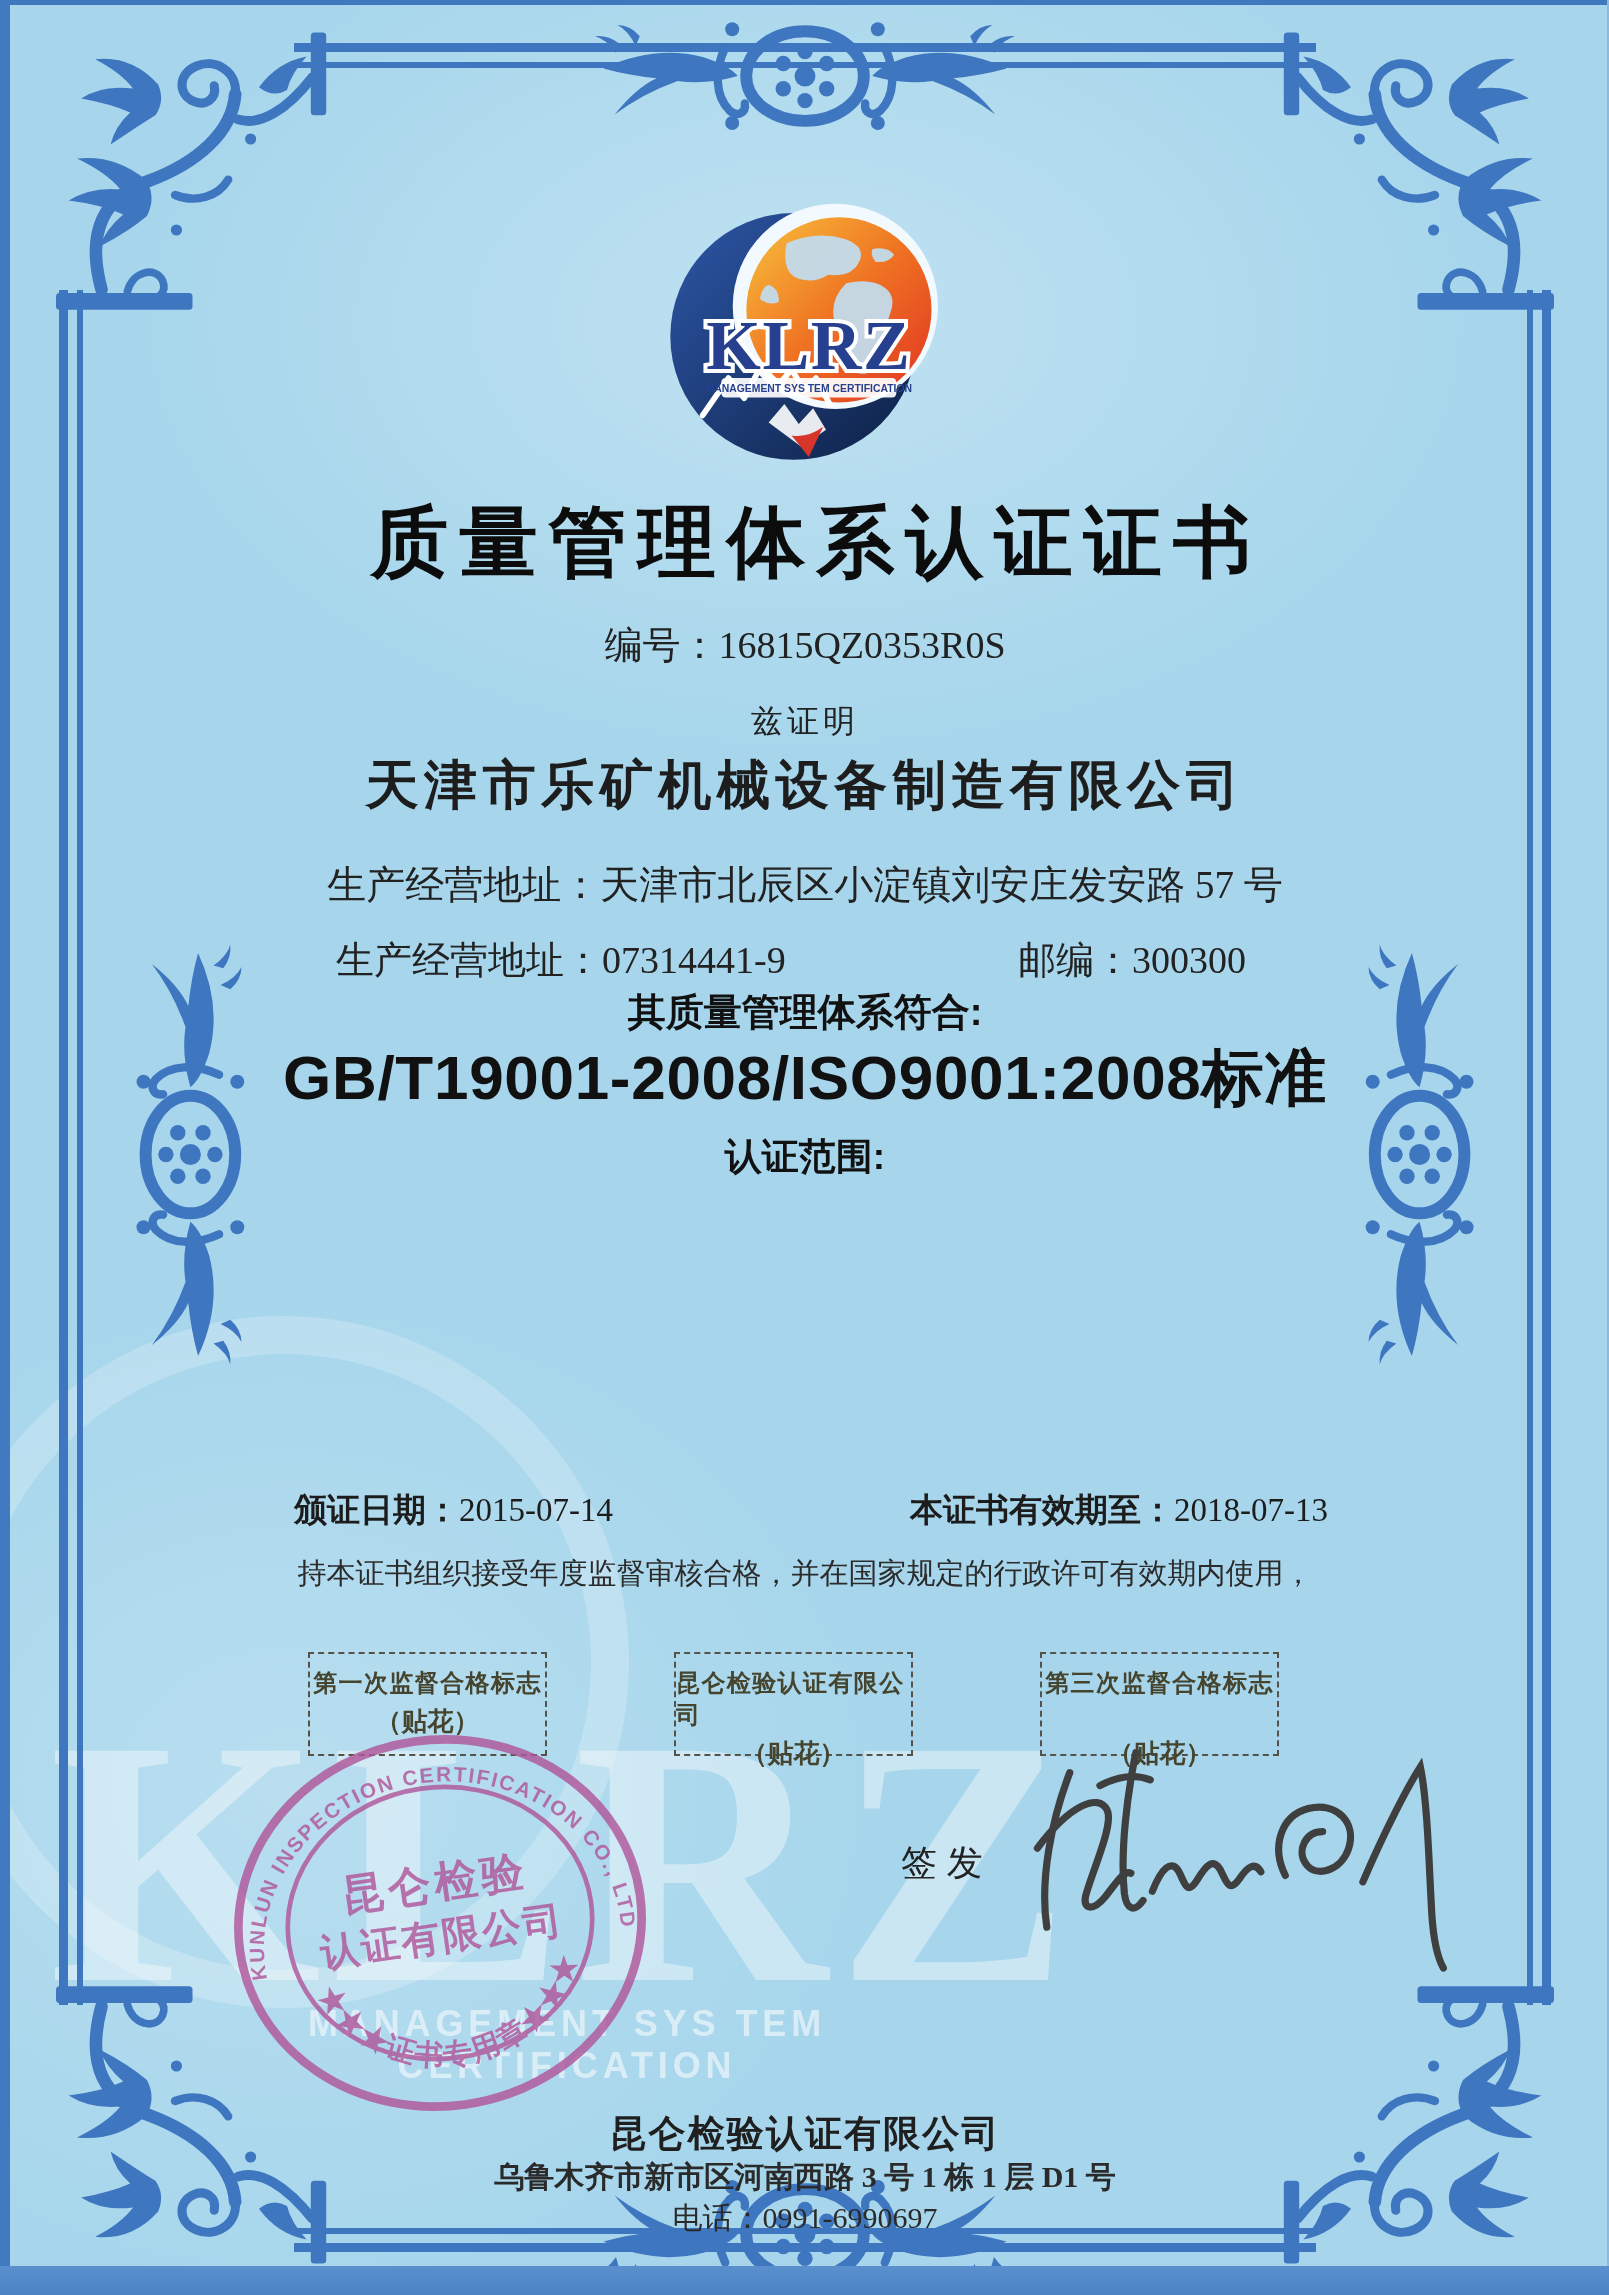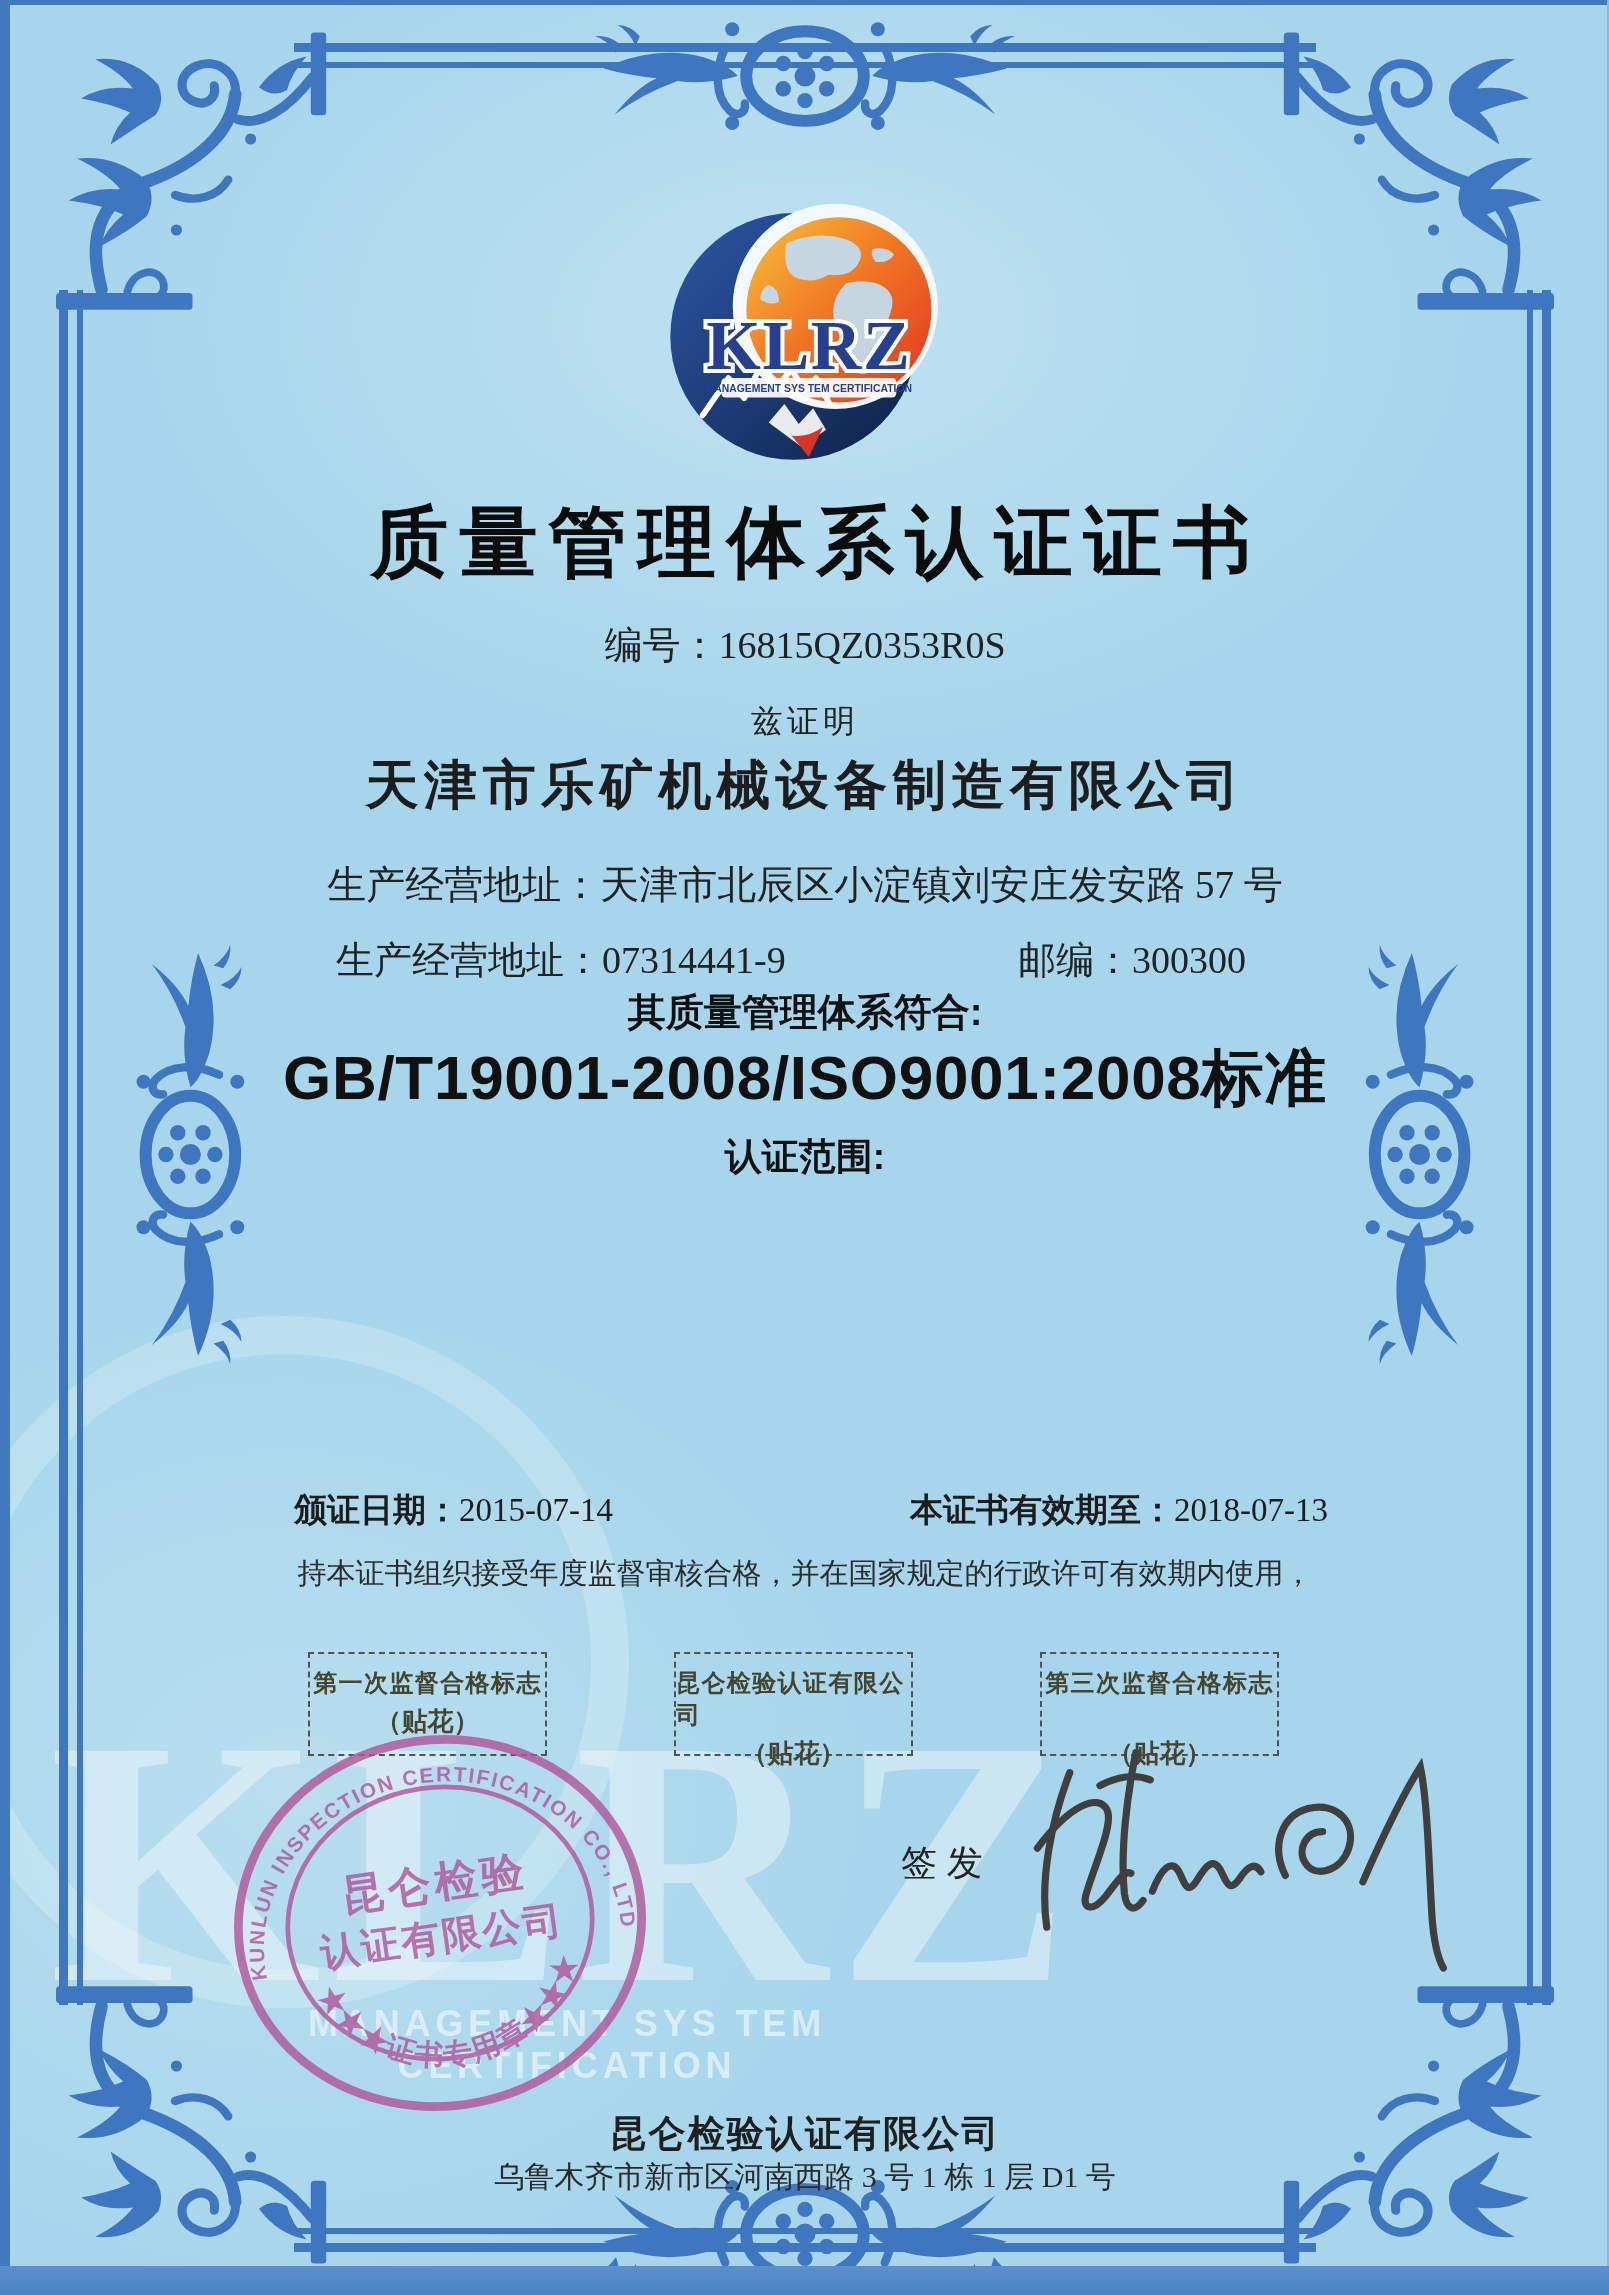--- a/index.html
+++ b/index.html
@@ -74,21 +74,21 @@
   .sbox{top:1652px;width:239px;height:104px;border:2.1px dashed #55524a;z-index:10;
     display:flex;flex-direction:column;align-items:center;padding-top:12.6px;box-sizing:border-box;
     font-family:"Liberation Sans",sans-serif;font-weight:900;color:#45442e;}
   .sbox .l1{font-size:24px;letter-spacing:1.4px;}
   .sbox .l2{font-size:26px;margin-top:5.6px;}
   .sbox1{left:308px;} .sbox2{left:674px;} .sbox3{left:1040px;gap:32px;}
   .sign-label{left:901px;top:1839px;font-size:36px;color:#222;letter-spacing:9.8px;z-index:10;}
   .signature{left:976px;top:1708px;width:518px;height:273px;z-index:11;}
   .stamp{left:226px;top:1723px;width:428px;height:400px;transform:rotate(-8deg);opacity:.82;z-index:20;}
   .issuer-name{top:2109px;font-size:37px;font-weight:600;color:#1f1f1f;letter-spacing:2.1px;z-index:10;}
-  .issuer-addr{top:2157px;font-size:30px;color:#2a2a2a;z-index:10;}
+  .issuer-addr{top:2157px;font-size:30px;color:#2a2a2a;z-index:10;font-weight:bold;}
   .issuer-phone{top:2198px;font-size:30px;color:#2a2a2a;z-index:10;}
   .logo{left:661px;top:198px;width:287px;height:274px;z-index:10;}
 </style>
 </head>
 <body>
 
 <div class="page">
 
   <div class="abs wm-circle"></div>
   <div class="abs wm-klrz">KLRZ</div>
@@ -363,19 +363,20 @@
     </text>
     <text x="320" y="252" text-anchor="middle" font-size="64" font-weight="700" fill="#b0579b" letter-spacing="6" font-family="Liberation Serif, serif">昆仑检验</text>
     <text x="320" y="330" text-anchor="middle" font-size="58" font-weight="700" fill="#b0579b" letter-spacing="3" font-family="Liberation Serif, serif">认证有限公司</text>
     <text font-size="44" font-weight="700" fill="#b0579b" letter-spacing="2" font-family="Liberation Serif, serif">
       <textPath href="#arcBot" startOffset="50%" text-anchor="middle">★★★★证书专用章★★★★</textPath>
     </text>
   </svg>
 
   <div class="abs ctr issuer-name">昆仑检验认证有限公司</div>
   <div class="abs ctr issuer-addr">乌鲁木齐市新市区河南西路 3 号 1 栋 1 层 D1 号</div>
+  <div class="abs ctr issuer-phone">电话：0991-6990697</div>
 
   <div class="abs edge-top"></div>
   <div class="abs edge-left"></div>
   <div class="abs edge-right"></div>
   <div class="abs edge-bottom"></div>
 </div>
 
 
 </body></html>

